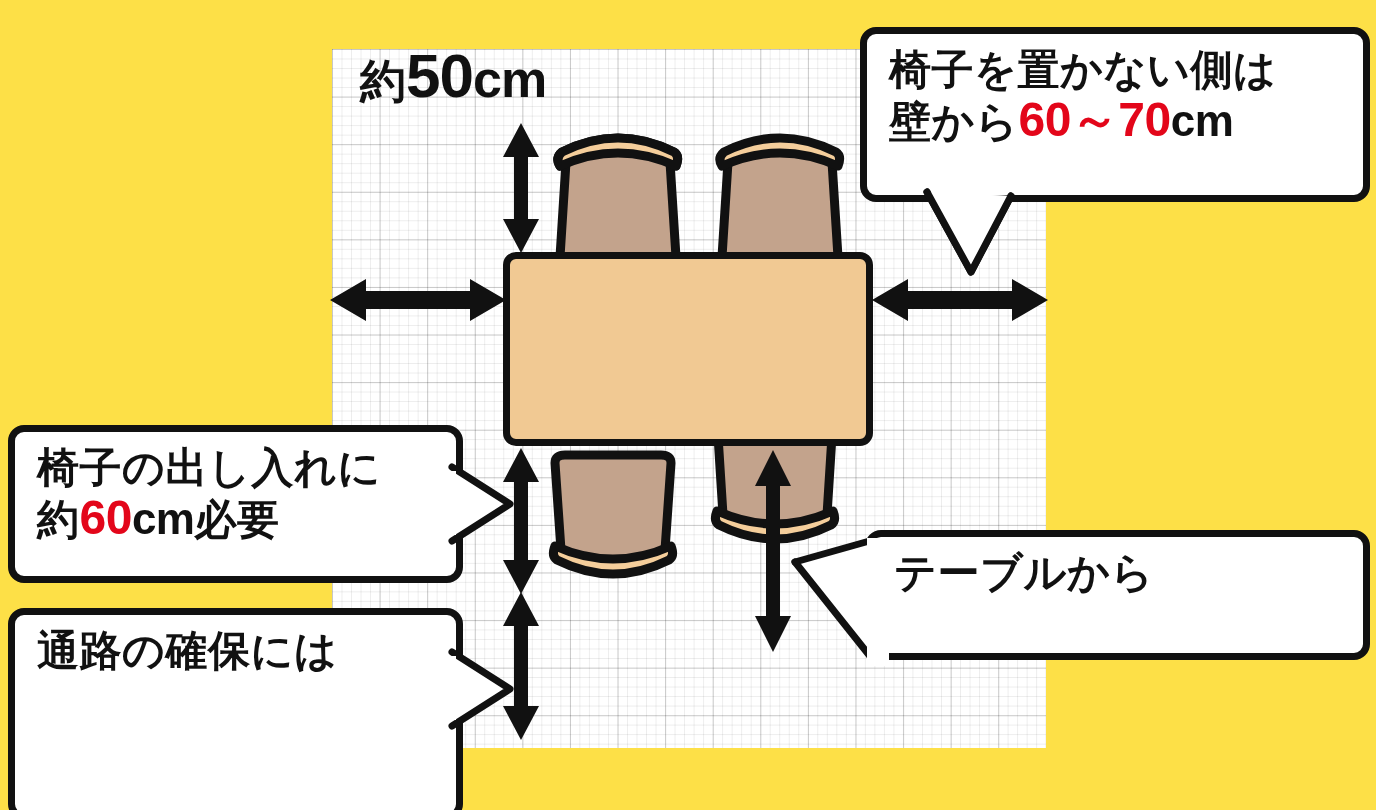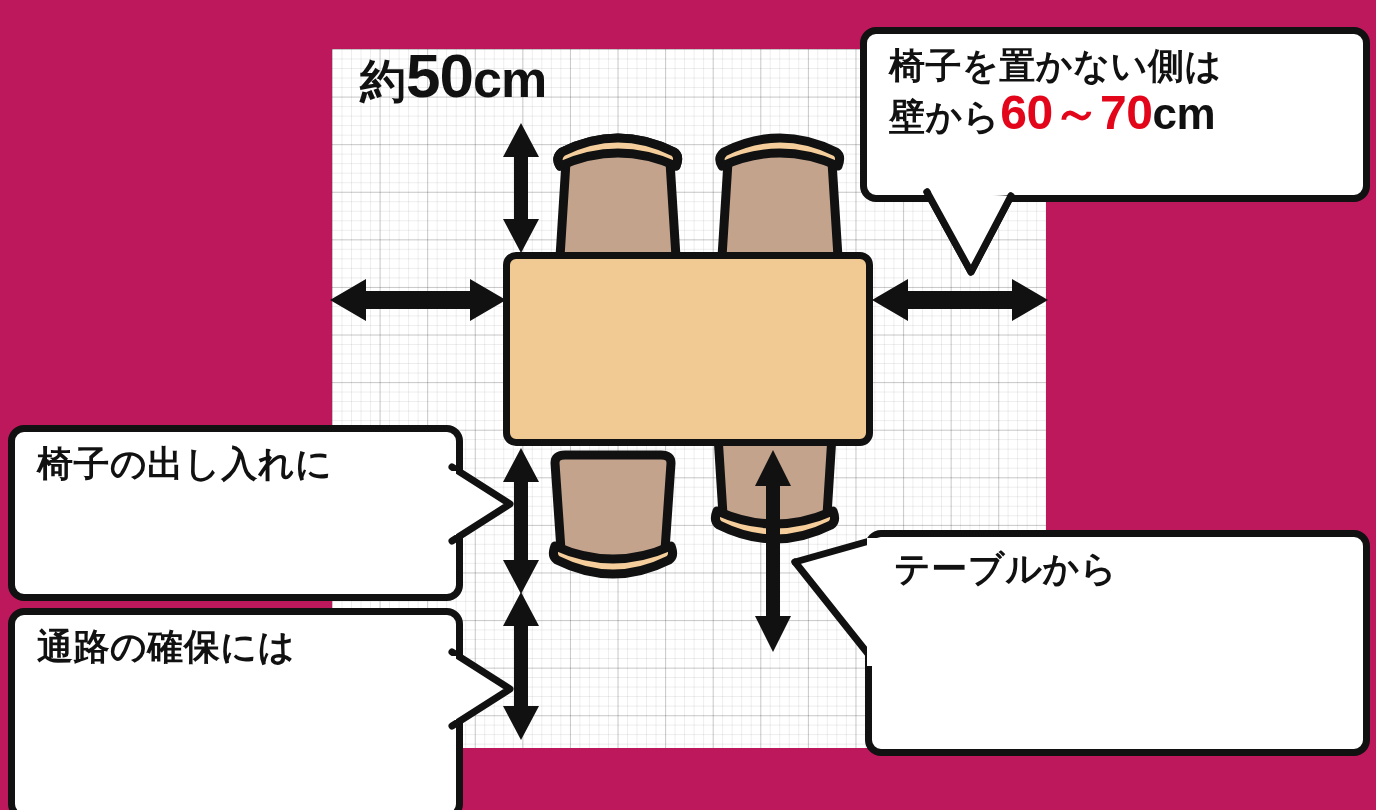--- a/index.html
+++ b/index.html
@@ -4,21 +4,21 @@
 <style>
   html, body {
     margin: 0;
     padding: 0;
     background: #ffffff;
   }
   #stage {
     position: relative;
     width: 1376px;
     height: 810px;
-    background: #be185d;
+    background: #fde047;
     overflow: hidden;
     font-family: "Liberation Sans", "DejaVu Sans", sans-serif;
   }
 
   
   #grid {
     position: absolute;
     left: 332px;
     top: 49px;
     width: 714px;
@@ -82,28 +82,28 @@
   .callout .lines {
     padding: 12px 22px 14px 22px;
     line-height: 1.12;
     white-space: nowrap;
   }
   .ln { display: block; }
   .t-blk { color: #111111; font-weight: 700; }
   .t-red { color: #E3061A; font-weight: 700; }
 
   
-  .sz-jp  { font-size: 36px; letter-spacing: 0.5px; }
+  .sz-jp  { font-size: 42px; letter-spacing: 0.5px; }
   .sz-num { font-size: 48px; letter-spacing: -0.5px; }
   .sz-unit{ font-size: 44px; letter-spacing: -0.5px; }
 
   #callout-top-right   { left: 860px; top: 27px;  width: 510px; height: 175px; }
-  #callout-chair-space { left: 8px;   top: 425px; width: 455px; height: 176px; }
+  #callout-chair-space { left: 8px;   top: 425px; width: 455px; height: 158px; }
   #callout-aisle       { left: 8px;   top: 608px; width: 455px; height: 212px; }
-  #callout-wall-dist   { left: 865px; top: 530px; width: 505px; height: 226px; }
+  #callout-wall-dist   { left: 865px; top: 530px; width: 505px; height: 130px; }
 
   
   .tail { position: absolute; z-index: 6; }
   .tail svg { display: block; overflow: visible; }
   #tail-top-right   { left: 925px; top: 192px; }
   #tail-chair-space { left: 452px; top: 465px; }
   #tail-aisle       { left: 452px; top: 650px; }
   #tail-wall-dist   { left: 793px; top: 538px; }
 
   
@@ -236,20 +236,23 @@
       <span class="ln sz-jp t-blk">椅子を置かない側は</span>
       <span class="ln">
         <span class="sz-jp t-blk">壁から</span><span class="sz-num t-red">60～70</span><span class="sz-unit t-blk">cm</span>
       </span>
     </div>
   </div>
 
   <div class="callout" id="callout-chair-space">
     <div class="lines">
       <span class="ln sz-jp t-blk">椅子の出し入れに</span>
+      <span class="ln">
+        <span class="sz-jp t-blk">約</span><span class="sz-num t-red">60</span><span class="sz-unit t-blk">cm</span><span class="sz-jp t-blk">必要</span>
+      </span>
     </div>
   </div>
 
   <div class="callout" id="callout-aisle">
     <div class="lines">
       <span class="ln sz-jp t-blk">通路の確保には</span>
     </div>
   </div>
 
   <div class="callout" id="callout-wall-dist">

